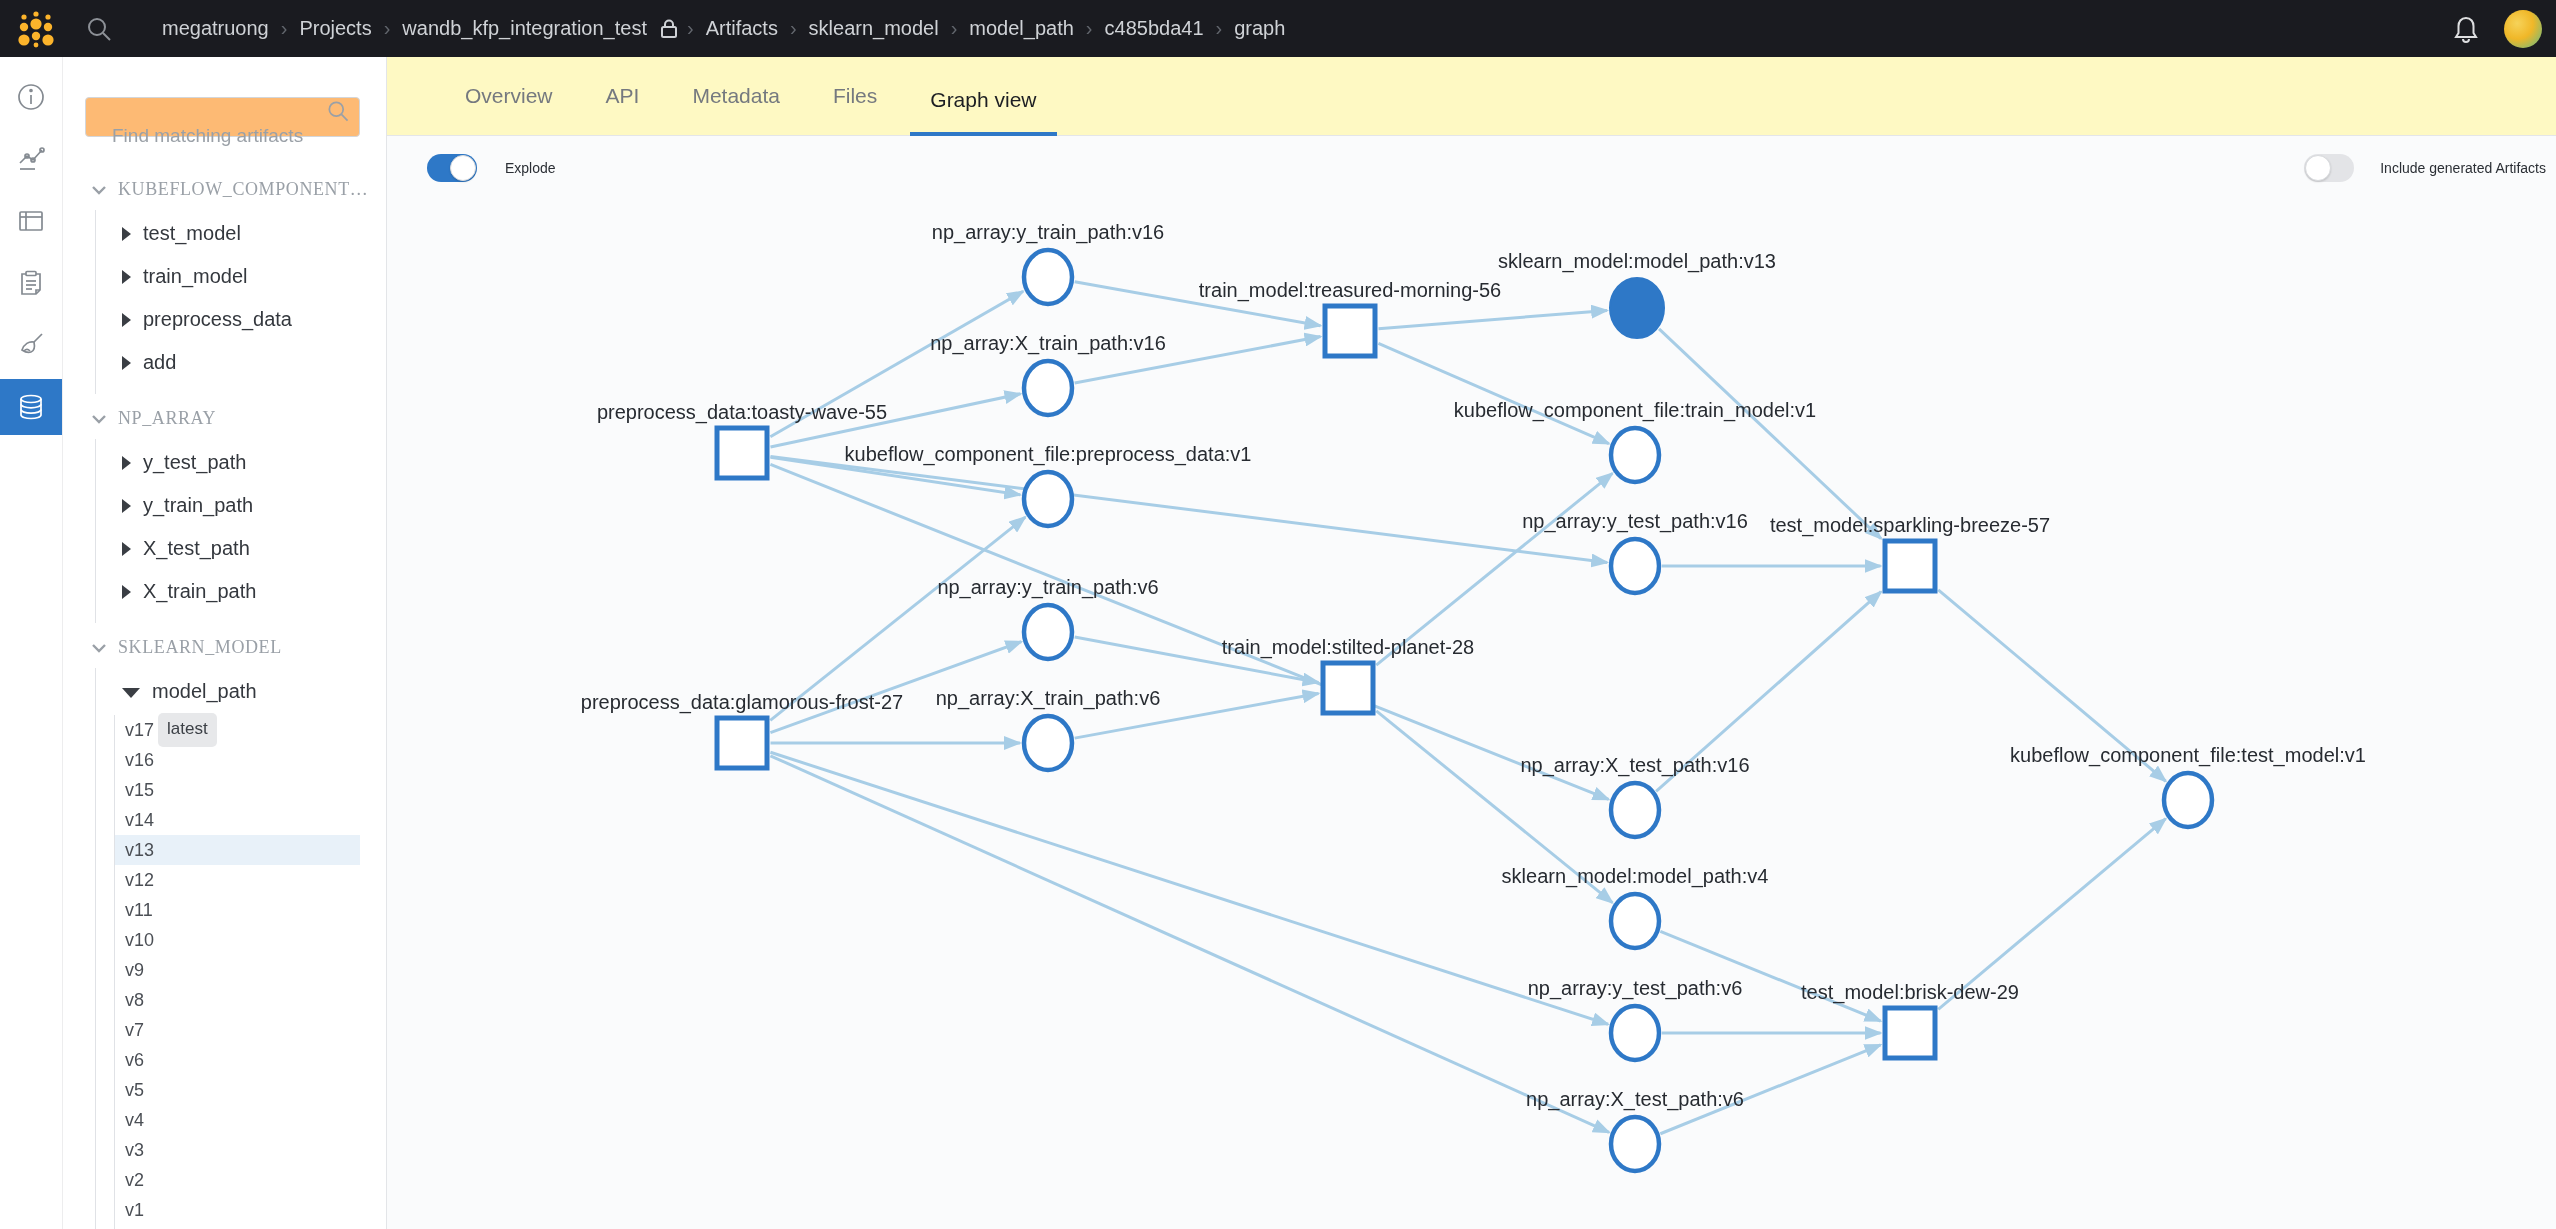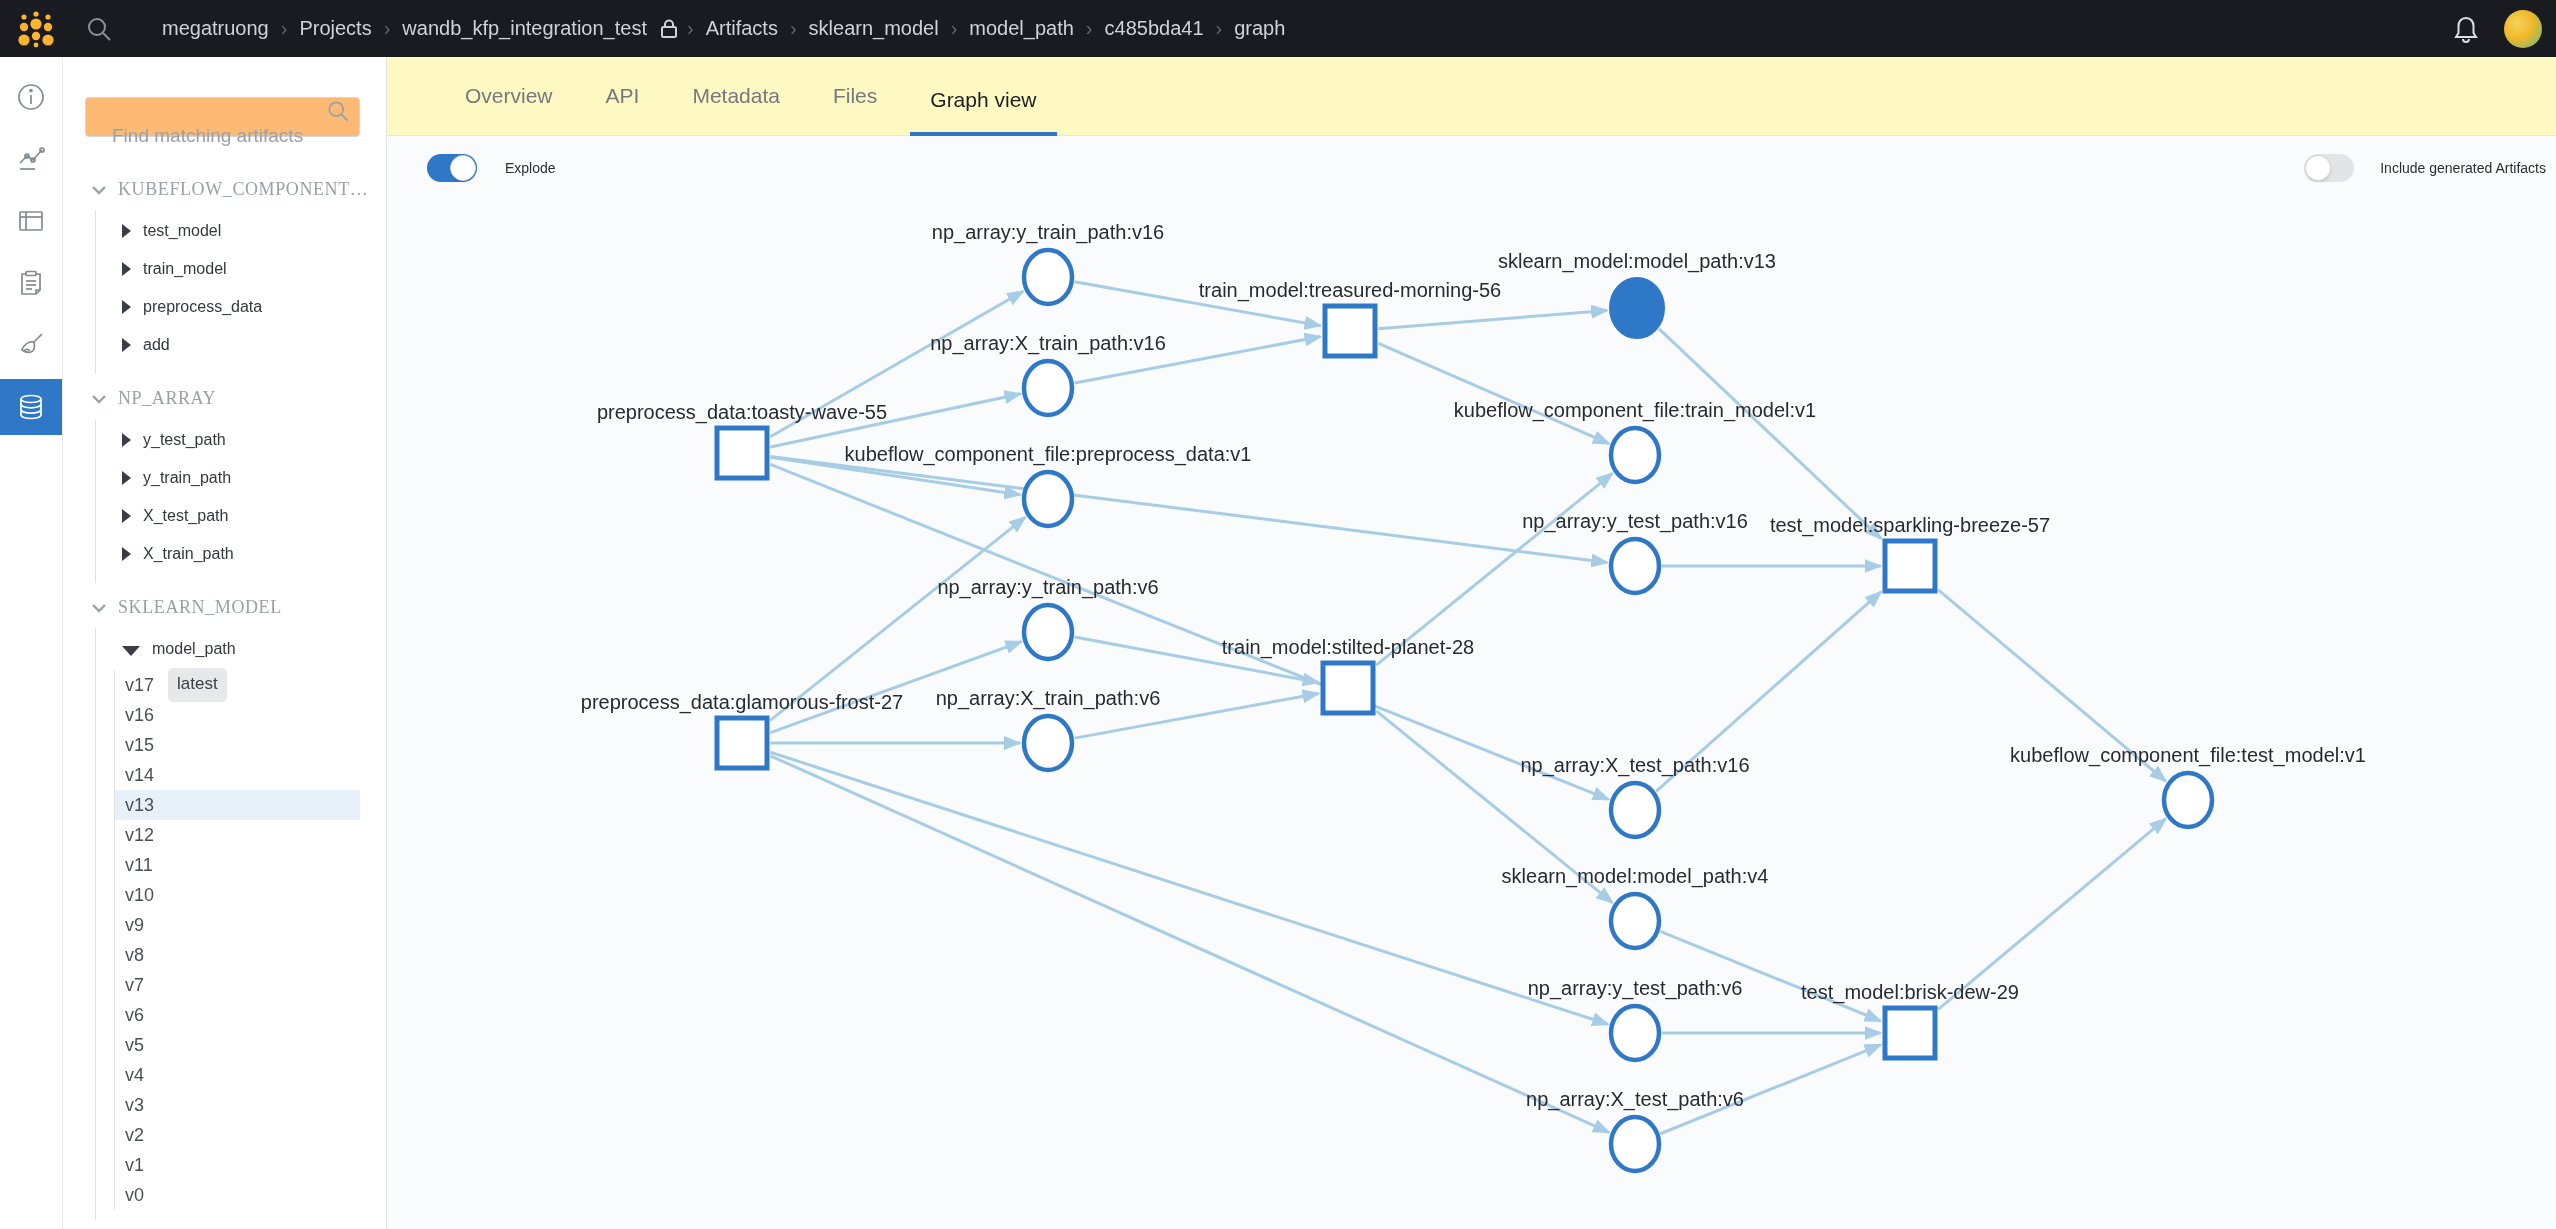--- a/index.html
+++ b/index.html
@@ -27,26 +27,26 @@
 
   
   #sidebar{position:absolute;left:62px;top:57px;width:324px;height:1172px;background:#ffffff;border-right:1px solid #e3e5e8;z-index:24;overflow:hidden;}
   #search-box{position:absolute;left:23px;top:40px;width:273px;height:38px;border:1px solid #d3d6da;border-radius:4px;display:flex;align-items:flex-end;background:#fdba74;flex-direction:column;}
   #search-box input{border:none;outline:none;flex:1;font-size:19px;color:#3a3e44;font-family:"Liberation Sans",sans-serif;background:transparent;}
   #search-box input::placeholder{color:#9aa0a7;}
   #search-box svg{margin:0 8px 0 12px;flex:0 0 auto;}
   #artifact-tree{position:absolute;left:0;top:108px;width:324px;}
   .sec-header{display:flex;align-items:center;gap:10px;padding:14px 0 10px 28px;color:#9aa0a7;font-size:18px;letter-spacing:.6px;cursor:pointer;white-space:nowrap;font-family:Liberation Serif, serif;}
   .sec-items{margin-left:33px;border-left:1px solid #e0e2e6;padding:2px 0 10px 0;}
-  .tree-item{display:flex;align-items:center;gap:12px;padding:10px 0 10px 26px;font-size:16px;color:#34383e;cursor:pointer;white-space:nowrap;}
+  .tree-item{display:flex;align-items:center;gap:12px;padding:10px 0 10px 26px;font-size:20px;color:#34383e;cursor:pointer;white-space:nowrap;}
   .tri{width:0;height:0;border-top:7px solid transparent;border-bottom:7px solid transparent;border-left:9px solid #3a3e44;flex:0 0 auto;}
   .tri.down{border-left:9px solid transparent;border-right:9px solid transparent;border-top:10px solid #3a3e44;border-bottom:none;margin-top:3px;}
   .chev{flex:0 0 auto;}
   .versions{margin-left:18px;border-left:1px solid #e0e2e6;margin-top:2px;}
-  .version-row{height:30px;line-height:30px;padding-left:10px;font-size:18px;color:#4b4f55;cursor:pointer;margin-right:26px;white-space:nowrap;display:flex;align-items:center;gap:14px;}
+  .version-row{height:30px;line-height:30px;padding-left:10px;font-size:18px;color:#4b4f55;cursor:pointer;margin-right:26px;white-space:nowrap;display:flex;align-items:center;gap:4px;}
   .version-row.selected{background:#e8f1f9;}
   .badge{background:#e7e8ea;border-radius:5px;padding:1px 9px 3px 9px;font-size:17px;color:#3c4046;}
 
   
   #main-bg{position:absolute;left:387px;top:57px;width:2169px;height:1172px;background:#fafbfc;z-index:1;}
   #tabbar{position:absolute;left:387px;top:57px;width:2169px;height:79px;background:#fef9c3;border-bottom:1px solid #e4e6e9;z-index:20;display:flex;align-items:flex-end;padding-left:58px;box-sizing:border-box;gap:13px;}
   .tab{font-size:21px;color:#75797f;padding:0 20px 24px 20px;cursor:pointer;border-bottom:4px solid transparent;margin-bottom:-1px;}
   .tab.active{color:#1d1f23;border-bottom-color:#2e78c7;padding-bottom:20px;}
 
   #controls{position:absolute;left:387px;top:136px;width:2169px;height:64px;z-index:20;}

